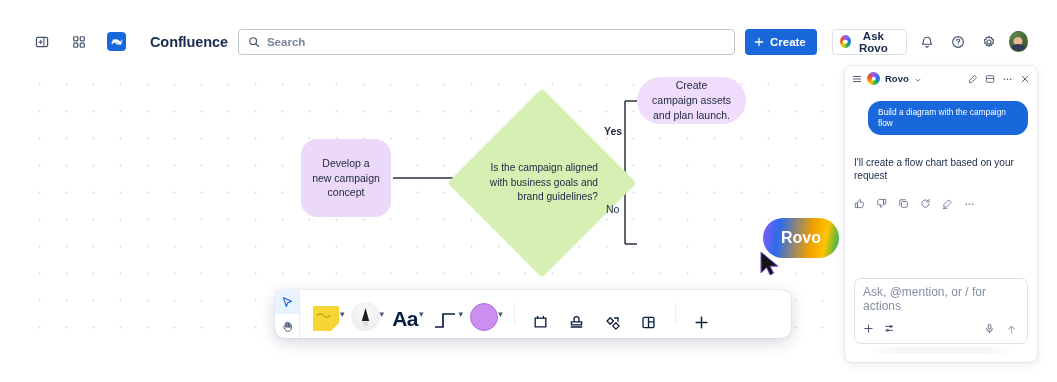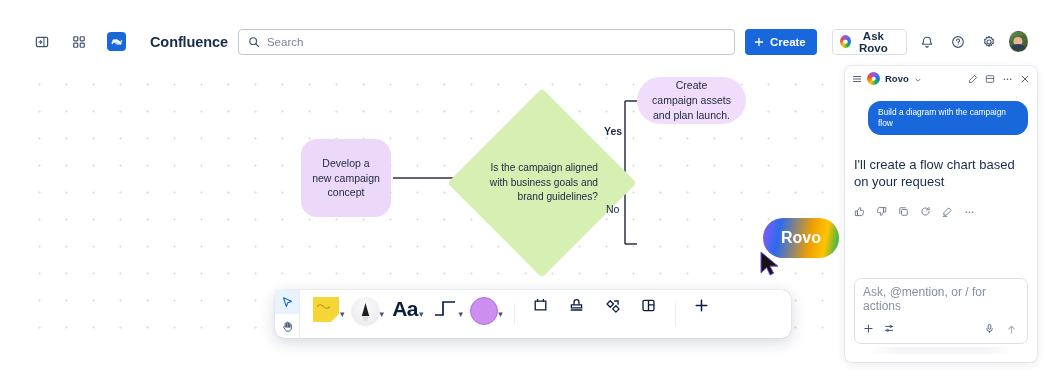--- a/index.html
+++ b/index.html
@@ -35,21 +35,21 @@
   .brand-logo {
     width: 19px; height: 19px; border-radius: 4px;
     background: #1868db;
     display: flex; align-items: center; justify-content: center;
   }
   .brand-name {
     font-size: 14.5px; font-weight: bold; color: #172b4d;
     letter-spacing: -0.1px;
   }
 
-  .nav-center { flex: 1; display: flex; justify-content: flex-end; padding: 0 10px; }
+  .nav-center { flex: 1; display: flex; justify-content: flex-end; padding: 0 10px; font-weight: bold; }
   .search-box {
     width: 497px; height: 26px;
     border: 1px solid #c1c7d0; border-radius: 4px;
     background: #fff; display: flex; align-items: center;
     gap: 7px; padding: 0 9px; cursor: text;
   }
   .search-placeholder { font-size: 11.5px; color: #7a869a; }
 
   .nav-right { display: flex; align-items: center; gap: 9px; padding-right: 11px; }
   .create-btn {
@@ -179,21 +179,21 @@
   }
   .mode-cell {
     flex: 1; display: flex; align-items: center; justify-content: center;
     cursor: pointer;
   }
   .mode-cell.active { background: #e9f2ff; }
   .tool-items { display: flex; align-items: center; gap: 2px; padding-left: 9px; }
   .tool { display: flex; align-items: center; cursor: pointer; }
   .tool-ico {
     width: 34px; height: 34px;
-    display: flex; align-items: flex-start; justify-content: center;
+    display: flex; align-items: flex-end; justify-content: center;
     border-radius: 5px;
   }
   .chev { color: #44546f; font-size: 9px; margin-left: -3px; margin-right: 2px; }
   .tool-sep { width: 1px; height: 22px; background: #ebecf0; margin: 0 7px; }
   .sticky-note {
     width: 26px; height: 25px; background: #f5d636;
     position: relative; border-radius: 1px;
   }
   .sticky-note::after {
     content:""; position:absolute; right:0; bottom:0;
@@ -240,21 +240,21 @@
   .rp-head-right { margin-left: auto; display: flex; align-items: center; gap: 7px; }
   .rp-body { flex: 1; padding: 10px 9px 0; overflow: hidden; }
   .bubble-row { display: flex; justify-content: flex-end; }
   .user-bubble {
     background: #1868db; color: #fff;
     font-size: 8.4px; line-height: 1.3;
     padding: 6px 10px; border-radius: 13px;
     max-width: 160px;
   }
   .bot-text {
-    margin-top: 21px; font-size: 13px; color: #172b4d; line-height: 1.35;
+    margin-top: 21px; font-size: 10px; color: #172b4d; line-height: 1.35;
   }
   .bot-actions { margin-top: 12px; display: flex; align-items: center; gap: 11px; color: #626f86; }
   .rp-foot { padding: 0 9px 8px; flex-shrink: 0; }
   .composer {
     border: 1px solid #dcdfe4; border-radius: 7px;
     padding: 6px 8px 5px; background: #fff;
   }
   .composer-ph { font-size: 12px; color: #8590a2; }
   .composer-row {
     display: flex; align-items: center; margin-top: 7px; color: #44546f;

